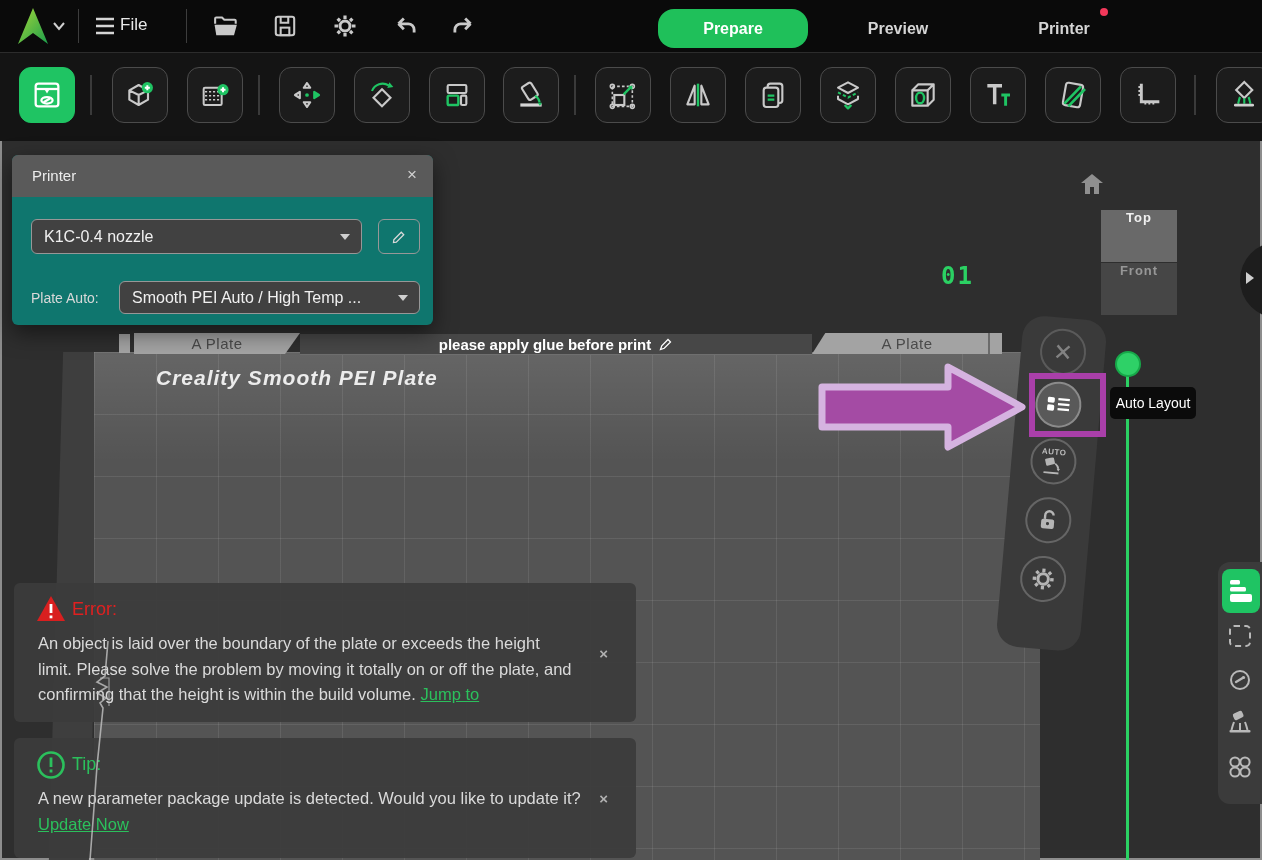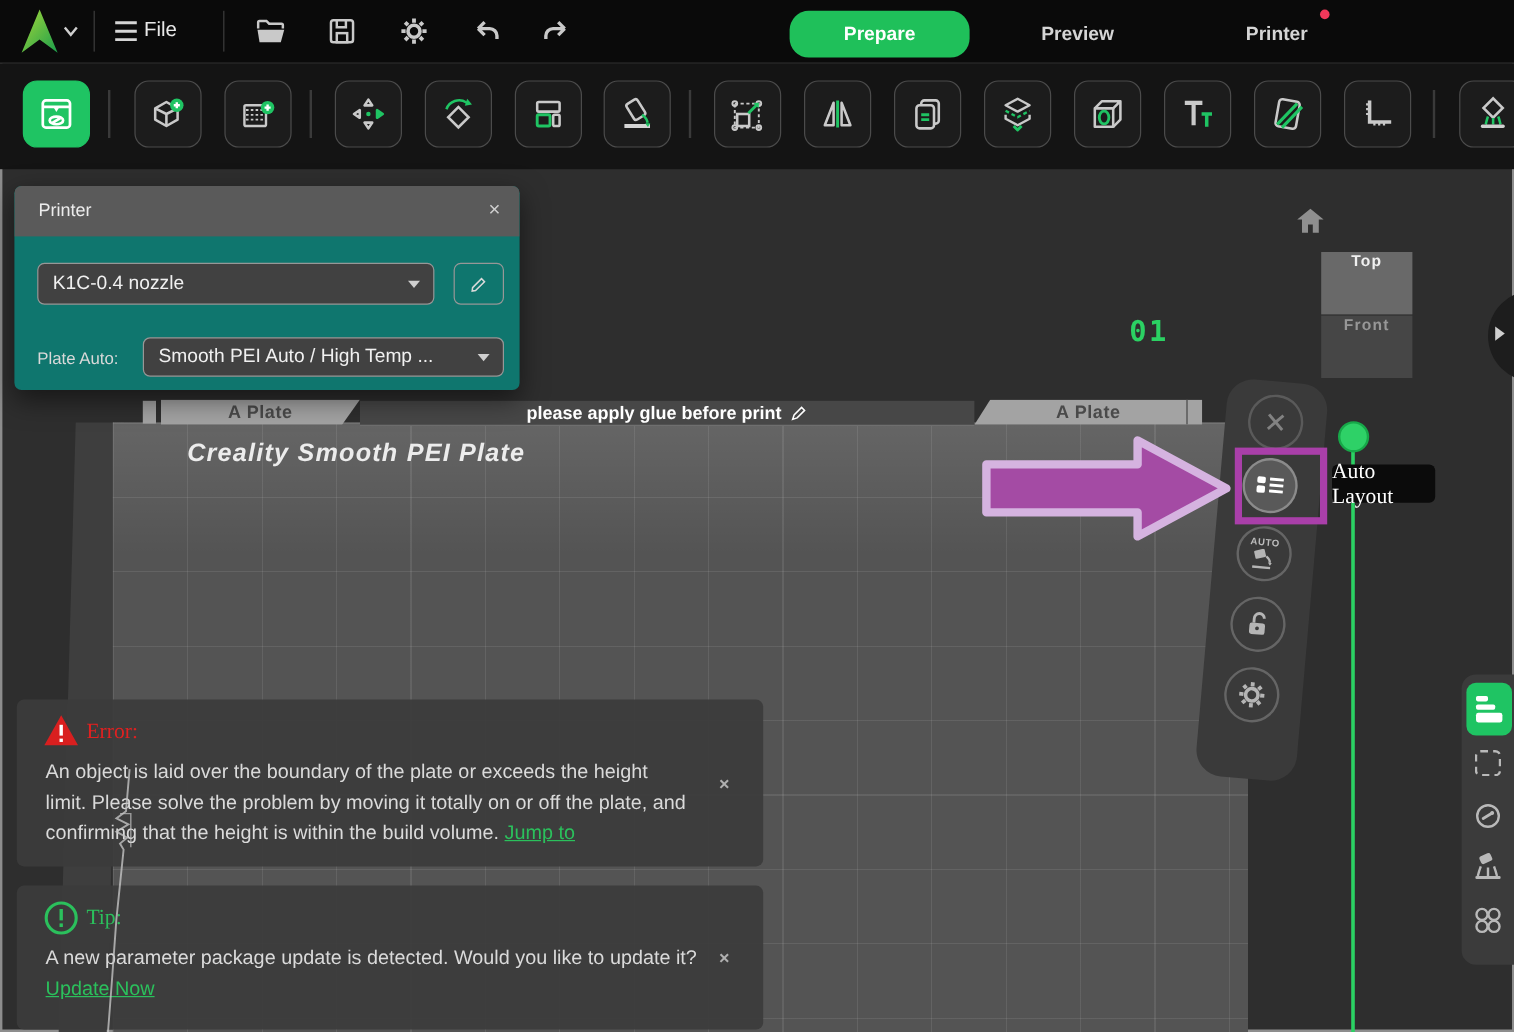--- a/index.html
+++ b/index.html
@@ -38,21 +38,21 @@
               display:flex;align-items:center;justify-content:center;box-sizing:border-box;}
   .ptype-label{position:absolute;left:19px;top:135px;font-size:14px;color:#d9d9d9;}
 
   
   .plate-side{position:absolute;left:56px;top:352px;width:40px;height:508px;background:#3e3e3e;transform:skewX(-1.6deg);}
   .plate{position:absolute;left:94px;top:352px;width:946px;height:508px;background-color:#545454;
          background-image:
            linear-gradient(rgba(255,255,255,.10),rgba(255,255,255,0) 110px),
            repeating-linear-gradient(to right,rgba(255,255,255,.085) 0 1px,transparent 1px 62px),
            repeating-linear-gradient(to bottom,rgba(255,255,255,.085) 0 1px,transparent 1px 62px);}
-  .tab{position:absolute;top:333px;height:21px;background:#a3a3a3;color:#4a4a4a;font-size:15px;font-weight:bold;
+  .tab{position:absolute;top:333px;height:21px;background:#a3a3a3;color:#4a4a4a;font-size:15px;font-weight:normal;
        letter-spacing:.5px;display:flex;align-items:center;justify-content:center;}
   .tab-left{left:134px;width:166px;clip-path:polygon(0 0,100% 0,91% 100%,0 100%);}
   .tab-left-notch{position:absolute;left:119px;top:334px;width:11px;height:19px;background:#a3a3a3;}
   .tab-right{left:812px;width:190px;clip-path:polygon(7% 0,100% 0,100% 100%,0 100%);
              background-image:linear-gradient(to right,transparent 0 176px,#6b6b6b 176px 178px,transparent 178px);}
   .glue-bar{position:absolute;left:300px;top:334px;width:512px;height:20px;background:#474747;color:#fff;
             font-size:15px;font-weight:bold;display:flex;align-items:center;justify-content:center;gap:7px;
             border-bottom:1px solid rgba(255,255,255,.22);}
   .plate-name{position:absolute;left:156px;top:366px;font-size:21px;font-weight:bold;font-style:italic;
               color:#ececec;letter-spacing:1px;}
@@ -65,38 +65,38 @@
   .vc-top{top:210px;background:#696969;color:#f0f0f0;}
   .vc-front{top:263px;background:#464646;color:#979797;}
   .collapse-handle{position:absolute;left:1240px;top:242px;width:76px;height:76px;border-radius:50%;background:#1d1d1d;}
   .collapse-arrow{position:absolute;left:1246px;top:272px;width:0;height:0;
                   border-top:6px solid transparent;border-bottom:6px solid transparent;border-left:8px solid #cfcfcf;}
 
   
   .note{position:absolute;left:14px;width:622px;background:rgba(59,59,59,.94);border-radius:6px;z-index:20;}
   .note-error{top:583px;height:139px;}
   .note-tip{top:738px;height:120px;}
-  .note-label{position:absolute;left:58px;top:16px;font-size:18px;font-family:Liberation Serif, serif;}
+  .note-label{position:absolute;left:58px;top:16px;font-size:18px;}
   .note-msg{position:absolute;left:24px;top:48px;width:540px;color:#dadada;font-size:16.5px;line-height:1.55;}
   .note-x{position:absolute;right:28px;font-size:15px;font-weight:bold;color:#b0b0b0;}
   .glink{color:#2bc05c;text-decoration:underline;cursor:pointer;}
 
   
   .side-float{position:absolute;left:1024px;top:318px;width:84px;height:332px;background:#3a3a3a;border-radius:22px;
               transform:rotate(5deg);transform-origin:50% 0;z-index:10;}
   .circle-btn{position:absolute;left:19px;width:46px;height:46px;border:2px solid rgba(255,255,255,.22);border-radius:50%;
               display:flex;flex-direction:column;align-items:center;justify-content:center;color:#b5b5b5;box-sizing:border-box;}
   .auto-word{font-size:8px;font-weight:bold;letter-spacing:.5px;line-height:1;margin-bottom:1px;color:#bdbdbd;}
 
   
   .slider-line{position:absolute;left:1126px;top:352px;width:3px;height:508px;background:#2bd163;z-index:15;}
   .slider-handle{position:absolute;left:1115px;top:351px;width:26px;height:26px;border-radius:50%;
                  background:#2ed167;border:2px solid #17a849;box-sizing:border-box;z-index:16;}
   .tooltip{position:absolute;left:1110px;top:387px;width:86px;height:32px;background:#0b0b0b;border-radius:5px;
-           color:#fff;font-size:18px;display:flex;align-items:center;justify-content:center;z-index:26;font-family:Liberation Serif, serif;}
+           color:#fff;font-size:14px;display:flex;align-items:center;justify-content:center;z-index:26;}
   .hl-rect{position:absolute;left:1029px;top:373px;width:77px;height:64px;border:6px solid #a93fa9;
            box-sizing:border-box;z-index:25;}
   .big-arrow{position:absolute;left:815px;top:358px;z-index:25;}
 
   
   .edge-bar{position:absolute;left:1218px;top:562px;width:44px;height:242px;background:#3b3b3b;
             border-radius:12px 0 0 12px;z-index:12;}
   .edge-item{position:absolute;left:1227px;width:26px;height:26px;display:flex;align-items:center;justify-content:center;
              color:#b9b9b9;z-index:13;}
   .edge-active{position:absolute;left:1222px;top:569px;width:38px;height:44px;background:#1fc463;border-radius:8px;

